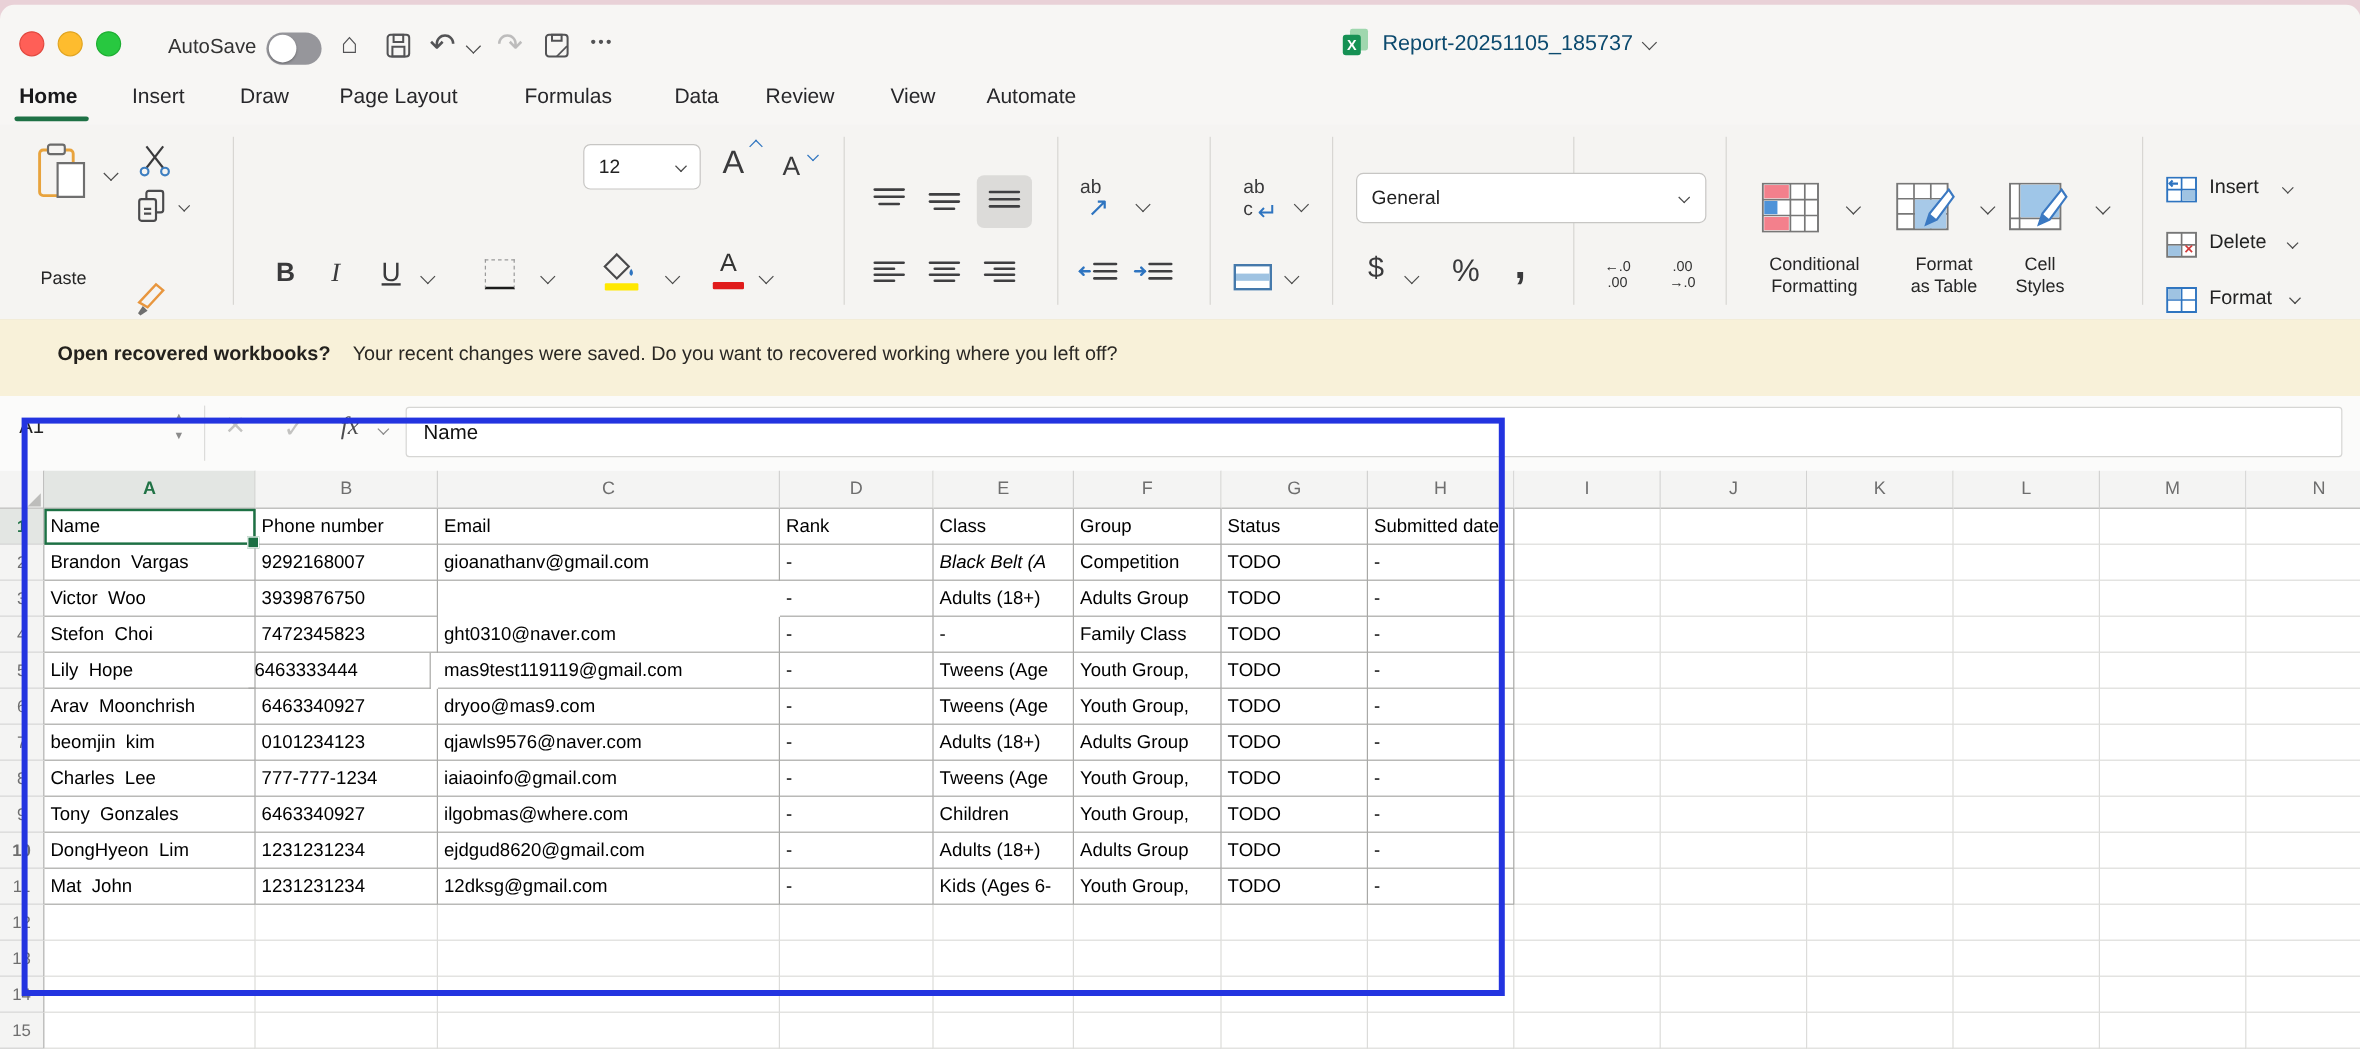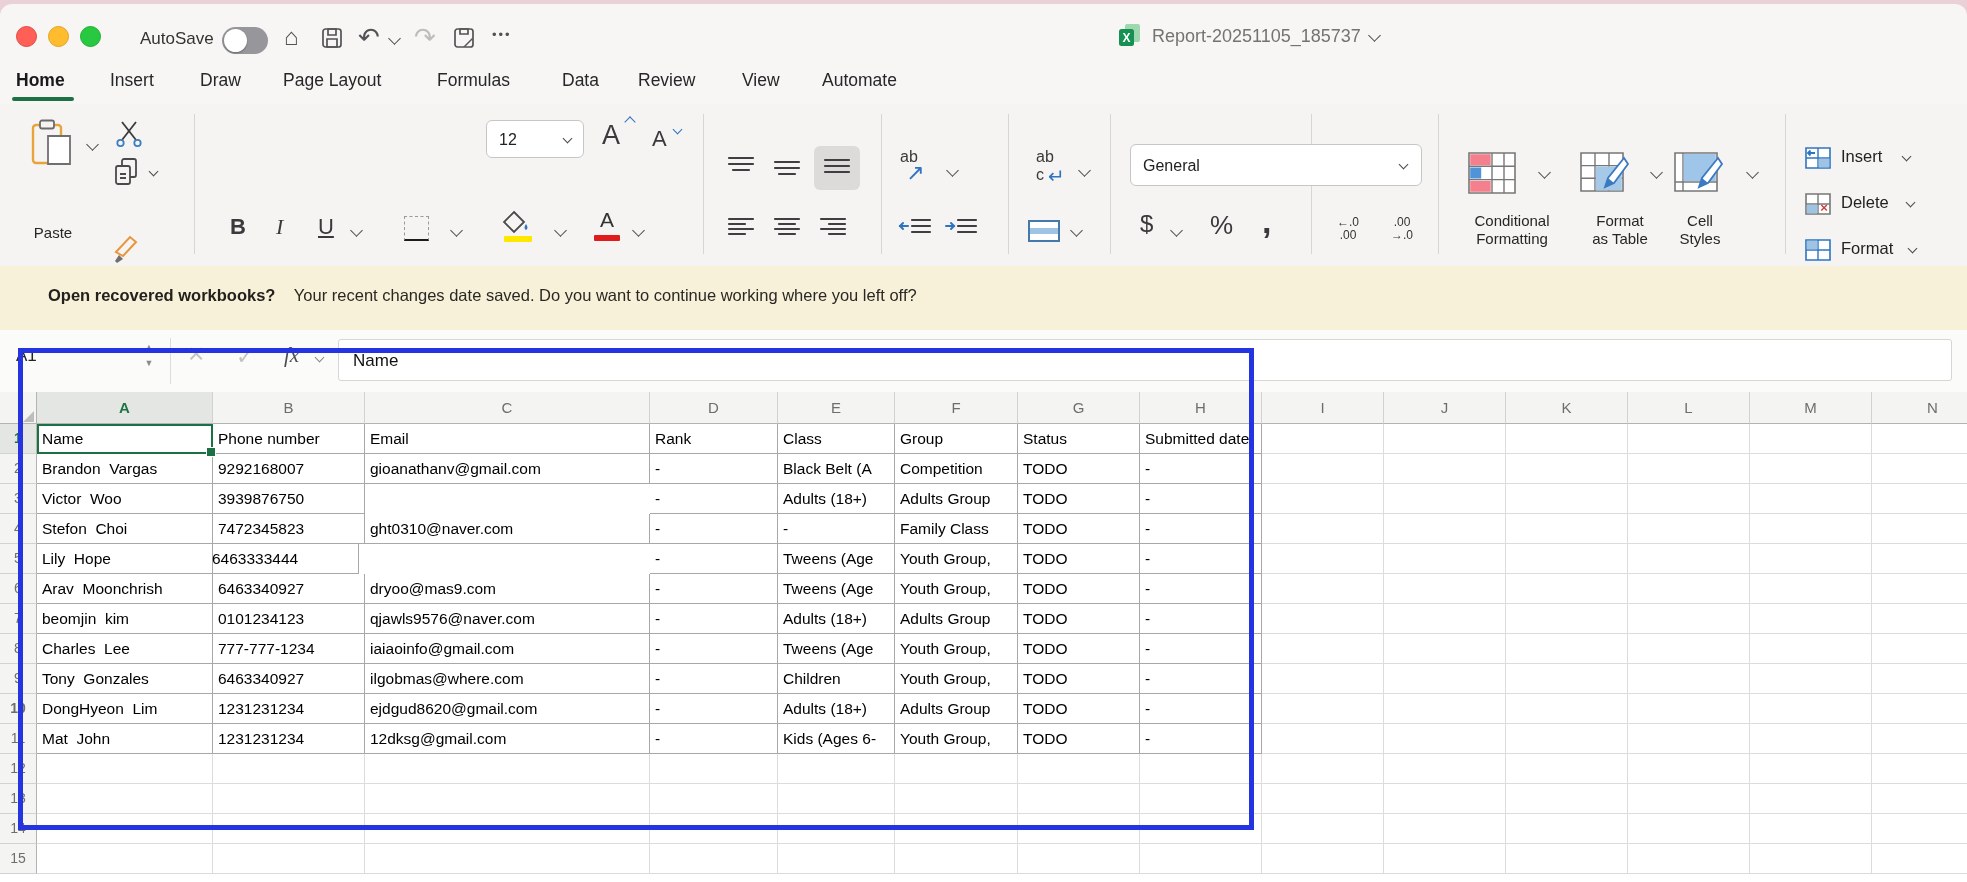--- a/index.html
+++ b/index.html
@@ -90,21 +90,21 @@
     </div>
     <div class="tbicon" style="left:492px;top:18px;font-size:13px;letter-spacing:2px;">•••</div>
 
     <div class="iconbtn" style="left:1117px;top:18px;">
       <svg class="svgic" width="26" height="26" viewBox="0 0 26 26">
         <rect x="8" y="2" width="15" height="18" rx="2" fill="#9fd7ae"></rect>
         <rect x="2" y="7" width="15" height="17" rx="2.5" fill="#169154"></rect>
         <text x="9.5" y="20" font-size="12" font-family="Liberation Sans, sans-serif" font-weight="bold" fill="#fff" text-anchor="middle">X</text>
       </svg>
     </div>
-    <div class="abs" style="left:1152px;top:22px;font-size:18px;color:#737373;">Report-20251105_185737</div>
+    <div class="abs" style="left:1152px;top:22px;font-size:18px;color:#0c4a6e;">Report-20251105_185737</div>
     <span class="cv" style="left:1370px;top:27px;"></span>
   </div>
 
   <div id="tabs">
     <div id="tab-underline"></div>
   <span class="tab active" style="left: 16px;">Home</span>
       <span class="tab" style="left: 110px;">Insert</span>
       <span class="tab" style="left: 200px;">Draw</span>
       <span class="tab" style="left: 283px;">Page Layout</span>
       <span class="tab" style="left: 437px;">Formulas</span>
@@ -367,21 +367,21 @@
         <rect x="1.8" y="1.8" width="10.5" height="8.5" fill="#9fc3e2"></rect>
       </svg>
       <span style="position:absolute;left:36px;top:3px;font-size:16.5px;color:#222;white-space:nowrap;">Format</span>
       <span class="cv s" style="left:104px;top:9px;"></span>
     </div>
   </div>
 
   <div id="notif">
     <div class="abs" style="left:48px;top:20px;white-space:nowrap;">
       <b>Open recovered workbooks?</b>
-      <span class="msg" style="margin-left:14px;">Your recent changes date saved. Do you want to continue working where you left off?</span>
+      <span class="msg" style="margin-left:14px;">Your recent changes were saved. Do you want to recovered working where you left off?</span>
     </div>
   </div>
 
   <div id="fbar">
     <div class="abs" style="left:16px;top:16px;font-size:17px;color:#222;">
       <span>A1</span>
     </div>
     <div class="abs" style="left:142px;top:12px;width:14px;text-align:center;color:#8b8b8b;font-size:9px;line-height:10px;">
       <div>▲</div>
       <div style="margin-top:6px;">▼</div>
@@ -425,21 +425,21 @@
       <div class="cell" style="left: 1384px; top: 32px; width: 122px; height: 30px;"></div>
       <div class="cell" style="left: 1506px; top: 32px; width: 122px; height: 30px;"></div>
       <div class="cell" style="left: 1628px; top: 32px; width: 122px; height: 30px;"></div>
       <div class="cell" style="left: 1750px; top: 32px; width: 122px; height: 30px;"></div>
       <div class="cell" style="left: 1872px; top: 32px; width: 122px; height: 30px;"></div>
       <div class="rhd" style="left: 0px; top: 62px; width: 37px; height: 30px;">2</div>
       <div class="cell tbl" style="left: 37px; top: 62px; width: 176px; height: 30px;">Brandon  Vargas</div>
       <div class="cell tbl" style="left: 213px; top: 62px; width: 152px; height: 30px;">9292168007</div>
       <div class="cell tbl" style="left: 365px; top: 62px; width: 285px; height: 30px;">gioanathanv@gmail.com</div>
       <div class="cell tbl" style="left: 650px; top: 62px; width: 128px; height: 30px;">-</div>
-      <div class="cell tbl" style="left: 778px; top: 62px; width: 117px; height: 30px;">Black Belt (A</div>
+      <div class="cell tbl" style="left: 778px; top: 62px; width: 117px; height: 30px; font-style: italic;">Black Belt (A</div>
       <div class="cell tbl" style="left: 895px; top: 62px; width: 123px; height: 30px;">Competition</div>
       <div class="cell tbl" style="left: 1018px; top: 62px; width: 122px; height: 30px;">TODO</div>
       <div class="cell tbl" style="left: 1140px; top: 62px; width: 122px; height: 30px;">-</div>
       <div class="cell" style="left: 1262px; top: 62px; width: 122px; height: 30px;"></div>
       <div class="cell" style="left: 1384px; top: 62px; width: 122px; height: 30px;"></div>
       <div class="cell" style="left: 1506px; top: 62px; width: 122px; height: 30px;"></div>
       <div class="cell" style="left: 1628px; top: 62px; width: 122px; height: 30px;"></div>
       <div class="cell" style="left: 1750px; top: 62px; width: 122px; height: 30px;"></div>
       <div class="cell" style="left: 1872px; top: 62px; width: 122px; height: 30px;"></div>
       <div class="rhd" style="left: 0px; top: 92px; width: 37px; height: 30px;">3</div>
@@ -467,20 +467,21 @@
       <div class="cell tbl" style="left: 1140px; top: 122px; width: 122px; height: 30px;">-</div>
       <div class="cell" style="left: 1262px; top: 122px; width: 122px; height: 30px;"></div>
       <div class="cell" style="left: 1384px; top: 122px; width: 122px; height: 30px;"></div>
       <div class="cell" style="left: 1506px; top: 122px; width: 122px; height: 30px;"></div>
       <div class="cell" style="left: 1628px; top: 122px; width: 122px; height: 30px;"></div>
       <div class="cell" style="left: 1750px; top: 122px; width: 122px; height: 30px;"></div>
       <div class="cell" style="left: 1872px; top: 122px; width: 122px; height: 30px;"></div>
       <div class="rhd" style="left: 0px; top: 152px; width: 37px; height: 30px;">5</div>
       <div class="cell tbl" style="left: 37px; top: 152px; width: 176px; height: 30px;">Lily  Hope</div>
       <div class="cell tbl" style="left: 207px; top: 152px; width: 152px; height: 30px;">6463333444</div>
+      <div class="cell tbl" style="left: 365px; top: 152px; width: 285px; height: 30px;">mas9test119119@gmail.com</div>
       <div class="cell tbl" style="left: 650px; top: 152px; width: 128px; height: 30px;">-</div>
       <div class="cell tbl" style="left: 778px; top: 152px; width: 117px; height: 30px;">Tweens (Age</div>
       <div class="cell tbl" style="left: 895px; top: 152px; width: 123px; height: 30px;">Youth Group,</div>
       <div class="cell tbl" style="left: 1018px; top: 152px; width: 122px; height: 30px;">TODO</div>
       <div class="cell tbl" style="left: 1140px; top: 152px; width: 122px; height: 30px;">-</div>
       <div class="cell" style="left: 1262px; top: 152px; width: 122px; height: 30px;"></div>
       <div class="cell" style="left: 1384px; top: 152px; width: 122px; height: 30px;"></div>
       <div class="cell" style="left: 1506px; top: 152px; width: 122px; height: 30px;"></div>
       <div class="cell" style="left: 1628px; top: 152px; width: 122px; height: 30px;"></div>
       <div class="cell" style="left: 1750px; top: 152px; width: 122px; height: 30px;"></div>

